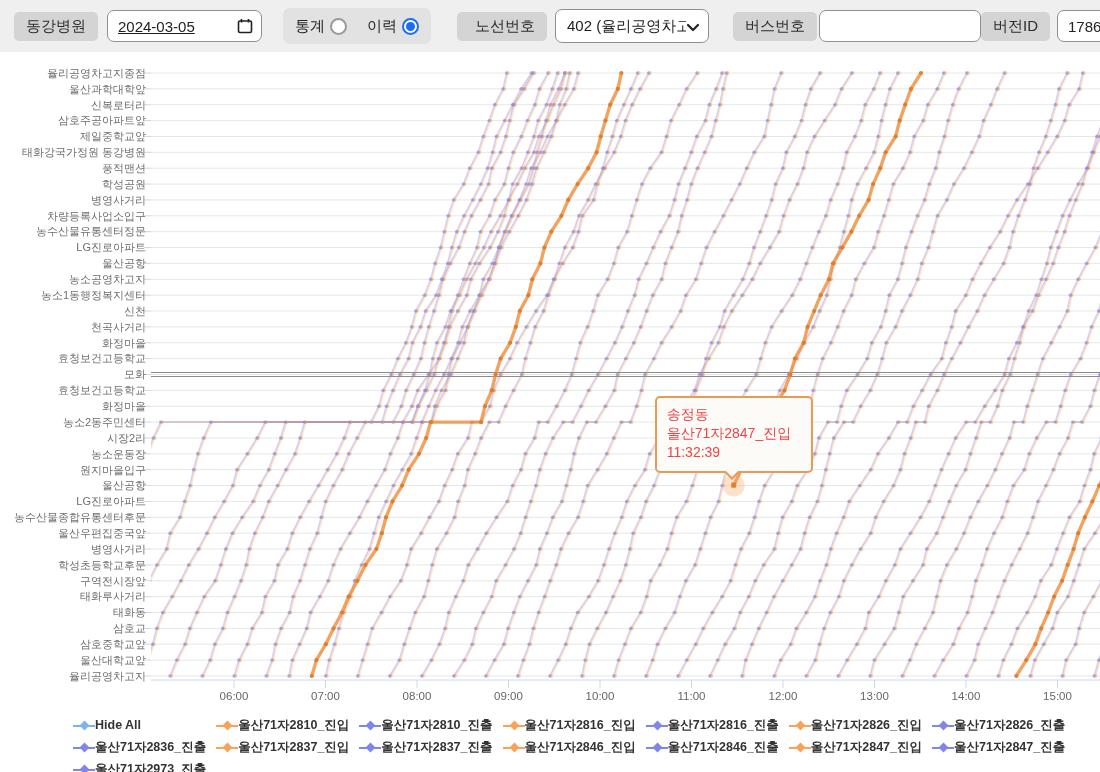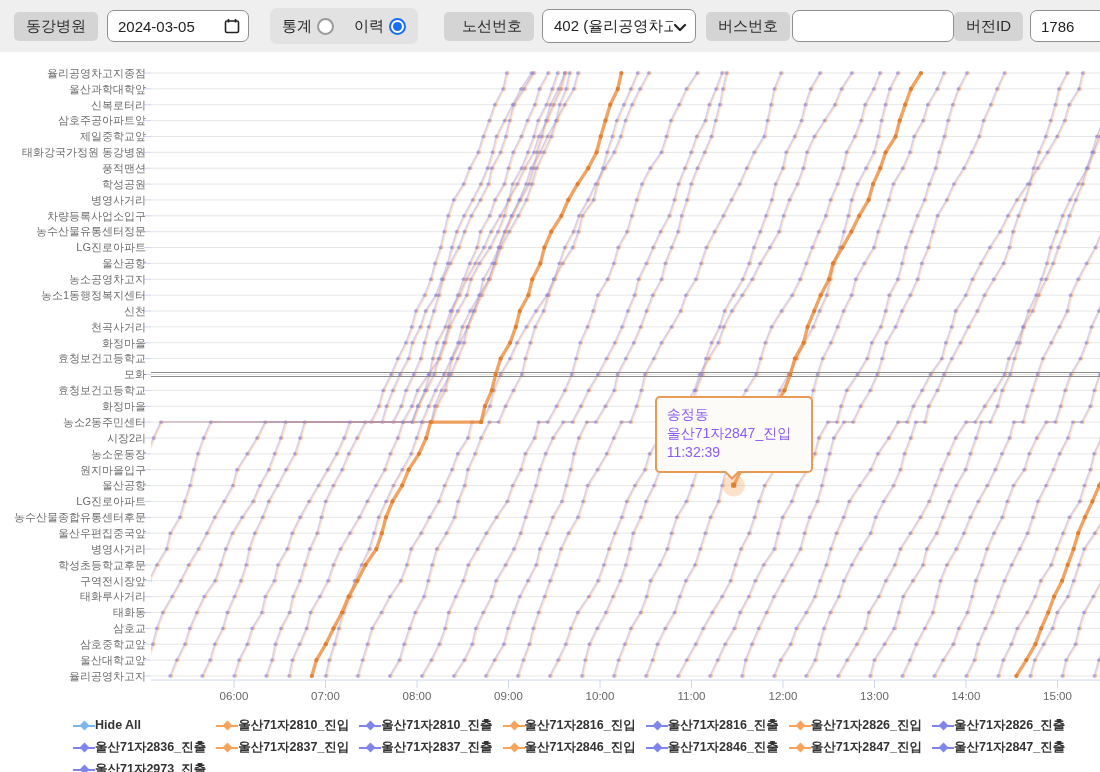--- a/index.html
+++ b/index.html
@@ -6,44 +6,44 @@
     font-family:"Liberation Sans","DejaVu Sans",sans-serif;}
   
   .toolbar{position:absolute;top:0;left:0;width:1100px;height:52px;background:#efefef;
     display:flex;align-items:center;padding:0 0 0 14px;box-sizing:border-box;}
   .chip{background:#d4d4d4;color:#2b2b2b;font-size:15px;padding:5px 12px;border-radius:5px;
     white-space:nowrap;flex:0 0 auto;}
   .tb-input{background:#fff;border:1.5px solid #8f8f8f;border-radius:7px;height:32px;
     box-sizing:border-box;font-size:15px;color:#222;padding:0 10px;outline:none;
     font-family:inherit;}
   .date-wrap{position:relative;margin-left:9px;flex:0 0 auto;}
-  .date-wrap input{width:142px;padding-right:36px;}
+  .date-wrap input{width:155px;padding-right:36px;text-decoration:underline;}
   .cal-ico{position:absolute;right:9px;top:8px;pointer-events:none;}
   .radio-group{margin-left:21px;background:#e2e2e2;border-radius:7px;height:36px;
     display:flex;align-items:center;padding:0 12px;gap:5px;font-size:15px;color:#222;flex:0 0 auto;}
   .radio{width:17px;height:17px;border-radius:50%;border:2px solid #9a9a9a;background:#fff;
     box-sizing:border-box;display:inline-flex;align-items:center;justify-content:center;cursor:pointer;}
   .radio.sel{border-color:#1b6ef3;}
   .radio.sel .radio-dot{width:9px;height:9px;border-radius:50%;background:#1b6ef3;}
   .radio-spacer{width:10px;}
   .route-chip{margin-left:26px;padding-left:18px;}
   .select{margin-left:8px;width:154px;background:#fff;border:1.5px solid #8f8f8f;border-radius:7px;
     height:34px;box-sizing:border-box;display:flex;align-items:center;padding:0 8px 0 11px;
     font-size:15px;color:#222;cursor:pointer;flex:0 0 auto;}
   .select .sel-text{flex:1;white-space:nowrap;overflow:hidden;}
-  .bus-chip{margin-left:10px;}
+  .bus-chip{margin-left:24px;}
   .bus-input{margin-left:2px;width:162px;}
   .ver-chip{}
   .ver-input{margin-left:7px;width:139px;}
   
   .chart-wrap{position:absolute;top:52px;left:0;width:1100px;height:660px;background:#fff;}
   svg text{font-family:"Liberation Sans","DejaVu Sans",sans-serif;}
   
   #tooltip{position:absolute;width:158px;background:#fdfbf8;border:2px solid #e99a56;
-    border-radius:5px;padding:7px 10px 8px 10px;font-size:14px;color:#8b5cf6;line-height:1.38;
+    border-radius:5px;padding:7px 10px 8px 10px;font-size:14px;color:#ef4444;line-height:1.38;
     z-index:6;box-sizing:border-box;}
   #tooltip::after{content:'';position:absolute;bottom:-18px;left:66px;border:9px solid transparent;
     border-top-color:#e99a56;}
   #tooltip::before{content:'';position:absolute;bottom:-13px;left:68px;border:7px solid transparent;
     border-top-color:#fdfbf8;z-index:1;}
   
   .legend{position:absolute;top:711px;left:0;width:1100px;padding:3px 0 0 73px;box-sizing:border-box;
     display:grid;grid-template-columns:repeat(7,max-content);column-gap:10px;row-gap:0;
     font-size:12.5px;font-weight:bold;color:#333;line-height:22px;}
   .legend-item{display:inline-flex;align-items:center;gap:0;cursor:pointer;white-space:nowrap;}

